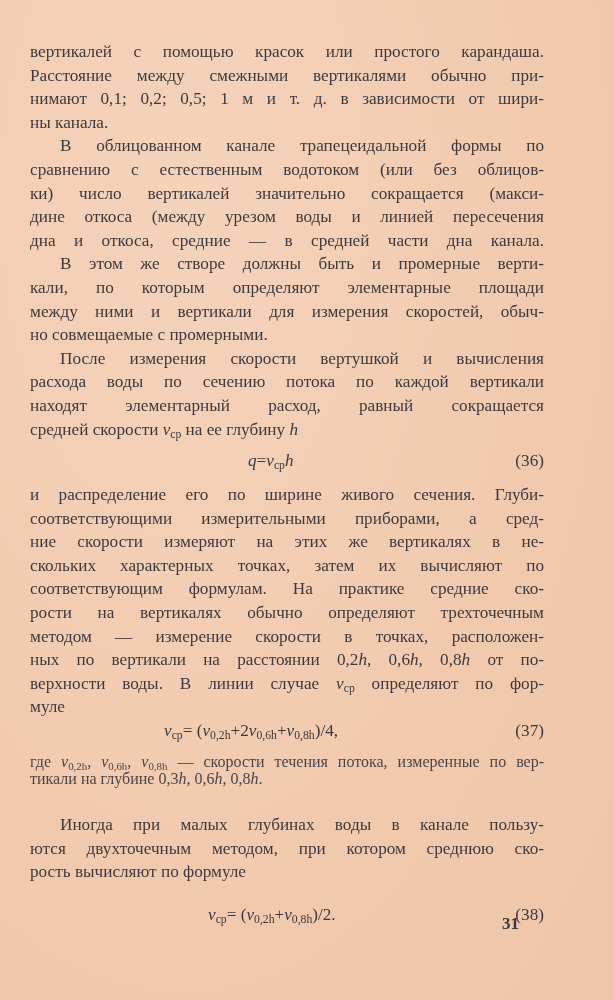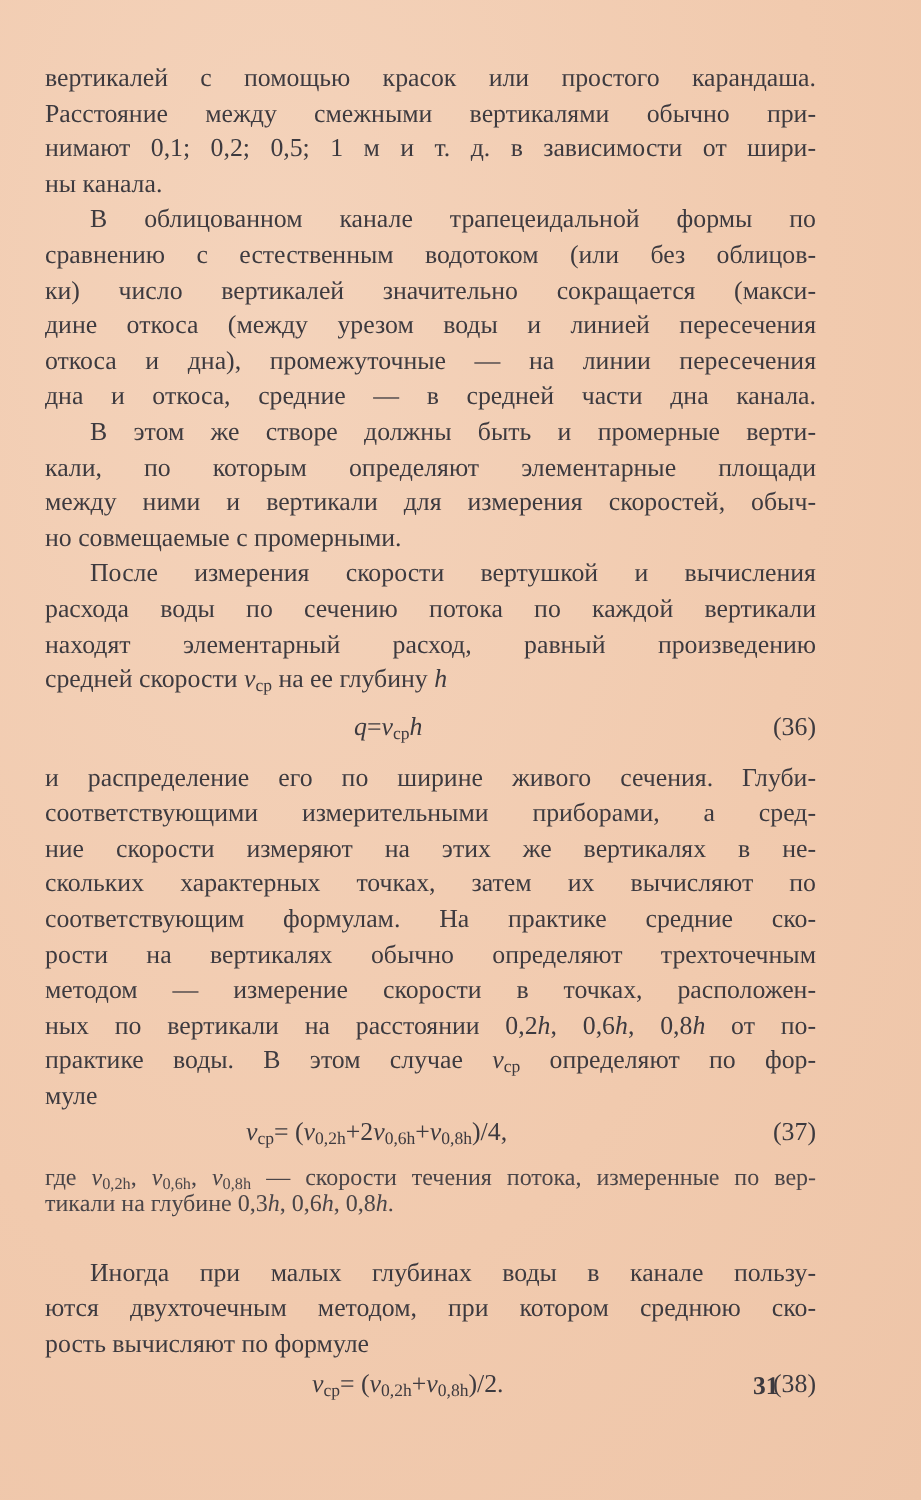--- a/index.html
+++ b/index.html
@@ -39,53 +39,52 @@
     <div class="line">Расстояние между смежными вертикалями обычно при-</div>
     <div class="line">нимают 0,1; 0,2; 0,5; 1 м и т. д. в зависимости от шири-</div>
     <div class="line last">ны канала.</div>
   </div>
 
   <div>
     <div class="line indent">В облицованном канале трапецеидальной формы по</div>
     <div class="line">сравнению с естественным водотоком (или без облицов-</div>
     <div class="line">ки) число вертикалей значительно сокращается (макси-</div>
     <div class="line">дине откоса (между урезом воды и линией пересечения</div>
-    <div class="line">откоса и дна), промежуточные — на линии пересечения</div>
     <div class="line">дна и откоса, средние — в средней части дна канала.</div>
   </div>
 
   <div>
     <div class="line indent">В этом же створе должны быть и промерные верти-</div>
     <div class="line">кали, по которым определяют элементарные площади</div>
     <div class="line">между ними и вертикали для измерения скоростей, обыч-</div>
     <div class="line last">но совмещаемые с промерными.</div>
   </div>
 
   <div>
     <div class="line indent">После измерения скорости вертушкой и вычисления</div>
     <div class="line">расхода воды по сечению потока по каждой вертикали</div>
-    <div class="line">находят элементарный расход, равный произведению</div>
+    <div class="line">находят элементарный расход, равный сокращается</div>
     <div class="line last"><span>средней скорости </span><span class="it">v</span><sub>ср</sub><span> на ее глубину </span><span class="it">h</span></div>
   </div>
 
   <div class="formula">
-    <span class="expr" style="left:206px;text-align:right;"><span>q</span><span style="font-style:normal">=</span><span>v</span><sub>ср</sub><span>h</span></span>
+    <span class="expr" style="left:218px;text-align:right;"><span>q</span><span style="font-style:normal">=</span><span>v</span><sub>ср</sub><span>h</span></span>
     <span class="num">(36)</span>
   </div>
 
   <div>
     <div class="line">и распределение его по ширине живого сечения. Глуби-</div>
     <div class="line">соответствующими измерительными приборами, а сред-</div>
     <div class="line">ние скорости измеряют на этих же вертикалях в не-</div>
     <div class="line">скольких характерных точках, затем их вычисляют по</div>
     <div class="line">соответствующим формулам. На практике средние ско-</div>
     <div class="line">рости на вертикалях обычно определяют трехточечным</div>
     <div class="line">методом — измерение скорости в точках, расположен-</div>
     <div class="line"><span>ных по вертикали на расстоянии 0,2</span><span class="it">h</span><span>, 0,6</span><span class="it">h</span><span>, 0,8</span><span class="it">h</span><span> от по-</span></div>
-    <div class="line"><span>практике воды. В этом случае </span><span class="it">v</span><sub>ср</sub><span> определяют по фор-</span></div>
+    <div class="line"><span>верхности воды. В линии случае </span><span class="it">v</span><sub>ср</sub><span> определяют по фор-</span></div>
     <div class="line last">муле</div>
   </div>
 
   <div class="formula" style="margin-top:-4px;">
     <span class="expr" style="left:134px;"><span>v</span><sub>ср</sub><span style="font-style:normal">= (</span><span>v</span><sub>0,2h</sub><span style="font-style:normal">+2</span><span>v</span><sub>0,6h</sub><span style="font-style:normal">+</span><span>v</span><sub>0,8h</sub><span style="font-style:normal">)/4,</span></span>
     <span class="num">(37)</span>
   </div>
 
   <div class="small">
     <div class="line"><span>где </span><span class="it">v</span><sub>0,2h</sub><span>, </span><span class="it">v</span><sub>0,6h</sub><span>, </span><span class="it">v</span><sub>0,8h</sub><span> — скорости течения потока, измеренные по вер-</span></div>
@@ -93,21 +92,21 @@
   </div>
 
   <div style="height:26px;"></div>
 
   <div>
     <div class="line indent">Иногда при малых глубинах воды в канале пользу-</div>
     <div class="line">ются двухточечным методом, при котором среднюю ско-</div>
     <div class="line last">рость вычисляют по формуле</div>
   </div>
 
-  <div class="formula" style="margin-top:0;">
+  <div class="formula" style="margin-top:15px;">
     <span class="expr" style="left:178px;"><span>v</span><sub>ср</sub><span style="font-style:normal">= (</span><span>v</span><sub>0,2h</sub><span style="font-style:normal">+</span><span>v</span><sub>0,8h</sub><span style="font-style:normal">)/2.</span></span>
     <span class="num">(38)</span>
   </div>
 
   <div style="height:10px;"></div>
 
 </div>
 
 <div class="pagenum">31</div>
 

